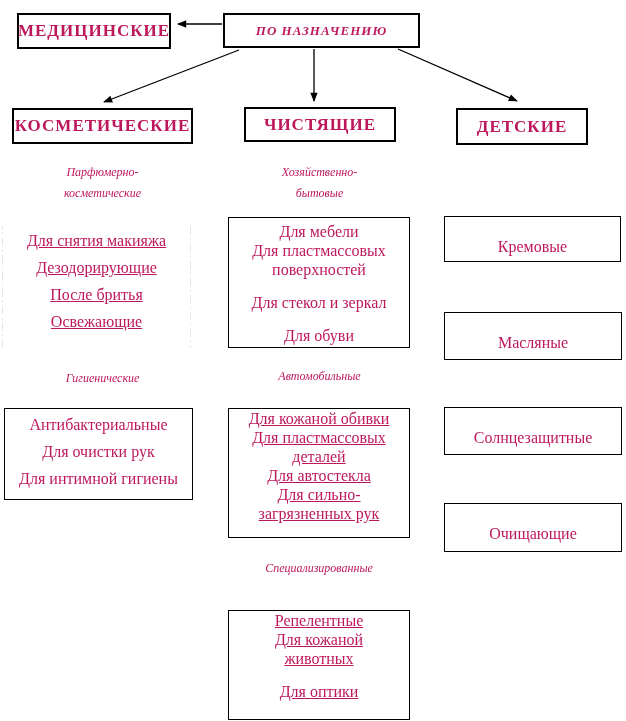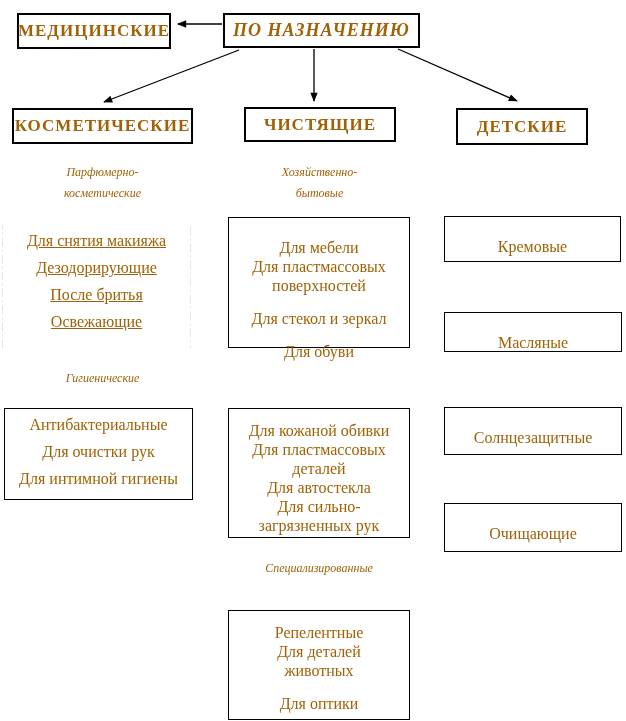--- a/index.html
+++ b/index.html
@@ -2,21 +2,21 @@
 <html><head>
 <meta charset="utf-8">
 <style>
   html, body { margin: 0; padding: 0; background: #ffffff; }
   .canvas {
     position: relative;
     width: 626px;
     height: 721px;
     background: #ffffff;
     font-family: "Liberation Serif", "DejaVu Serif", serif;
-    color: #a16207;
+    color: #be185d;
     overflow: hidden;
   }
   .overlay {
     position: absolute;
     left: 0; top: 0;
     width: 626px; height: 721px;
     pointer-events: none;
   }
   .node {
     position: absolute;
@@ -31,27 +31,27 @@
     display: flex;
     align-items: center;
     justify-content: center;
     font-weight: bold;
     font-size: 17px;
     letter-spacing: 1px;
     white-space: nowrap;
   }
   .root-hdr {
     font-style: italic;
-    font-size: 18px;
+    font-size: 13px;
   }
   .items { }
   .p2 { padding-top: 2px; }
-  .p4 { padding-top: 20px; }
+  .p4 { padding-top: 4px; }
   .p6 { padding-top: 20px; }
-  .p8 { padding-top: 12px; }
+  .p8 { padding-top: 0; text-decoration: underline; }
   .ln { line-height: 19px; min-height: 19px; white-space: nowrap; }
   .ln:empty { min-height: 14px; }
   .wide .ln { line-height: 27px; min-height: 27px; }
   .dashed { border: none; }
   .lbl {
     position: absolute;
     font-style: italic;
     font-size: 12px;
     text-align: center;
     line-height: 21px;
@@ -123,45 +123,46 @@
   <div class="node items p4" style="left:228px; top:217px; width:182px; height:131px;">
     <div class="ln">Для мебели</div>
     <div class="ln">Для пластмассовых</div>
     <div class="ln">поверхностей</div>
     <div class="ln"></div>
     <div class="ln">Для стекол и зеркал</div>
     <div class="ln"></div>
     <div class="ln">Для обуви</div>
   </div>
 
+  <div class="lbl" style="left:238px; top:366px; width:163px;">Автомобильные</div>
 
   <div class="node items p8" style="left:228px; top:408px; width:182px; height:130px;">
     <div class="ln">Для кожаной обивки</div>
     <div class="ln">Для пластмассовых</div>
     <div class="ln">деталей</div>
     <div class="ln">Для автостекла</div>
     <div class="ln">Для сильно-</div>
     <div class="ln">загрязненных рук</div>
   </div>
 
   <div class="lbl" style="left:223px; top:558px; width:192px;">Специализированные</div>
 
   <div class="node items p8" style="left:228px; top:610px; width:182px; height:110px;">
     <div class="ln">Репелентные</div>
-    <div class="ln">Для деталей</div>
+    <div class="ln">Для кожаной</div>
     <div class="ln">животных</div>
     <div class="ln"></div>
     <div class="ln">Для оптики</div>
   </div>
 
   <div class="node items p6" style="left:444px; top:216px; width:177px; height:46px;">
     <div class="ln">Кремовые</div>
   </div>
 
-  <div class="node items p6" style="left:444px; top:312px; width:178px; height:40px;">
+  <div class="node items p6" style="left:444px; top:312px; width:178px; height:48px;">
     <div class="ln">Масляные</div>
   </div>
 
   <div class="node items p6" style="left:444px; top:407px; width:178px; height:48px;">
     <div class="ln">Солнцезащитные</div>
   </div>
 
   <div class="node items p6" style="left:444px; top:503px; width:178px; height:49px;font-family:Liberation Serif, serif;">
     <div class="ln">Очищающие</div>
   </div>

